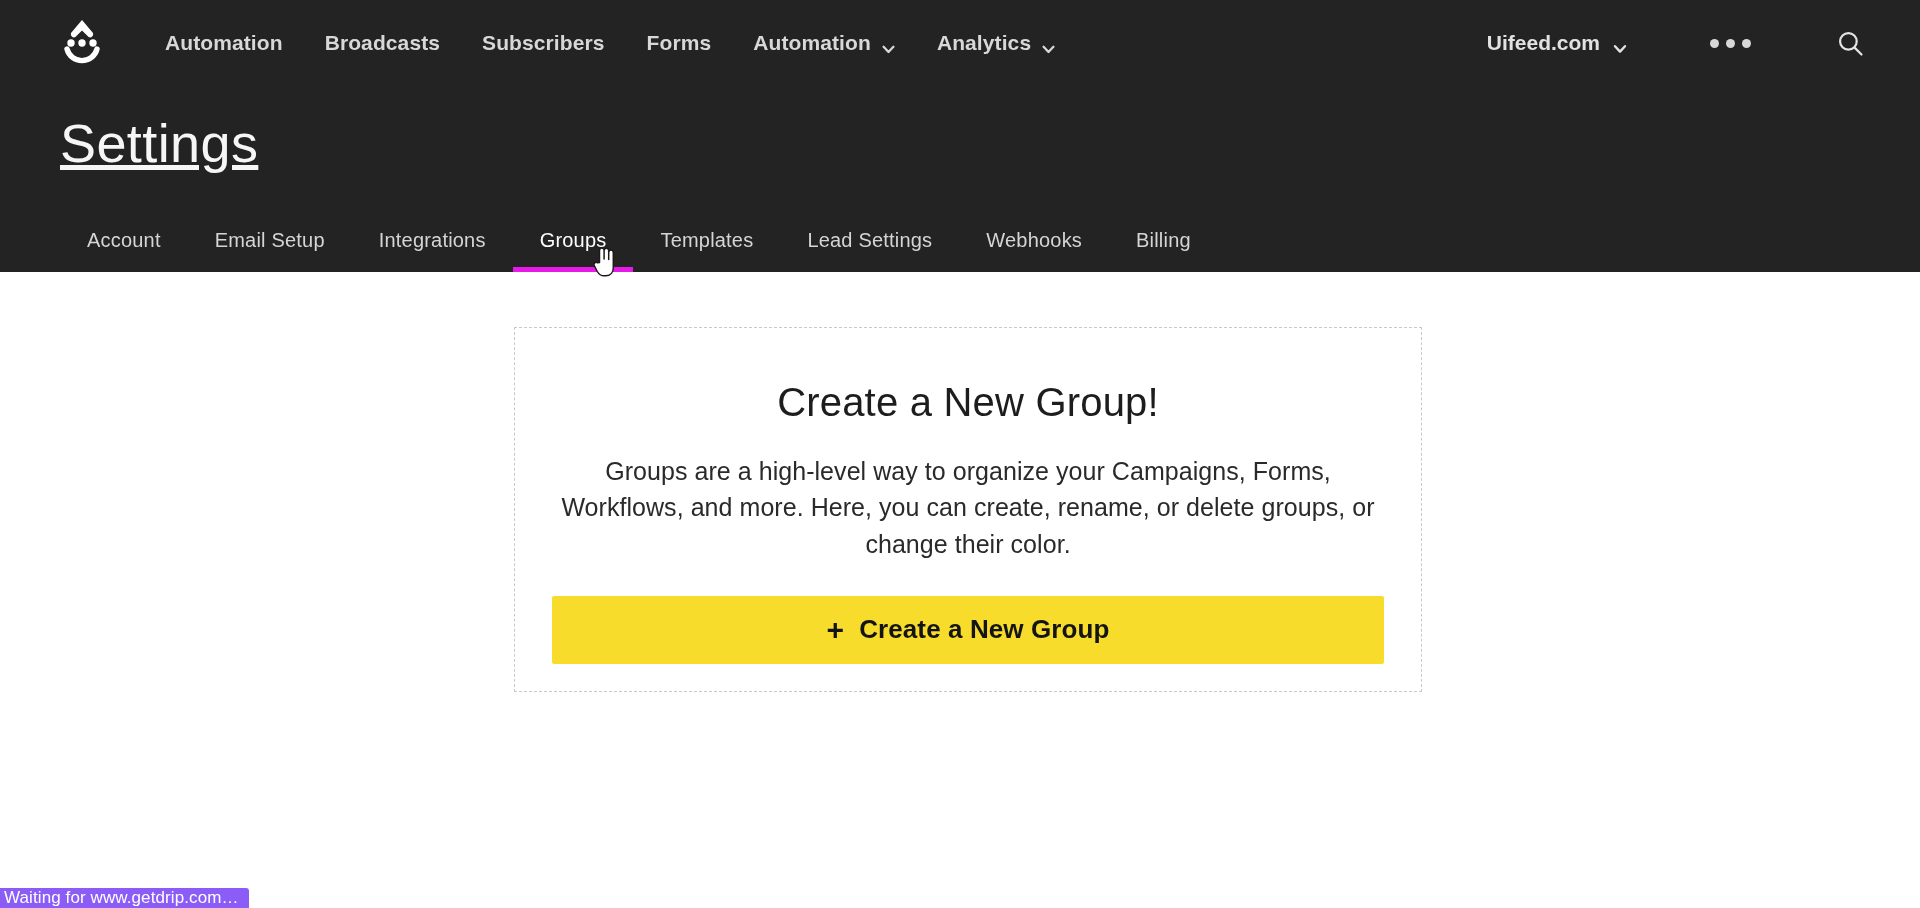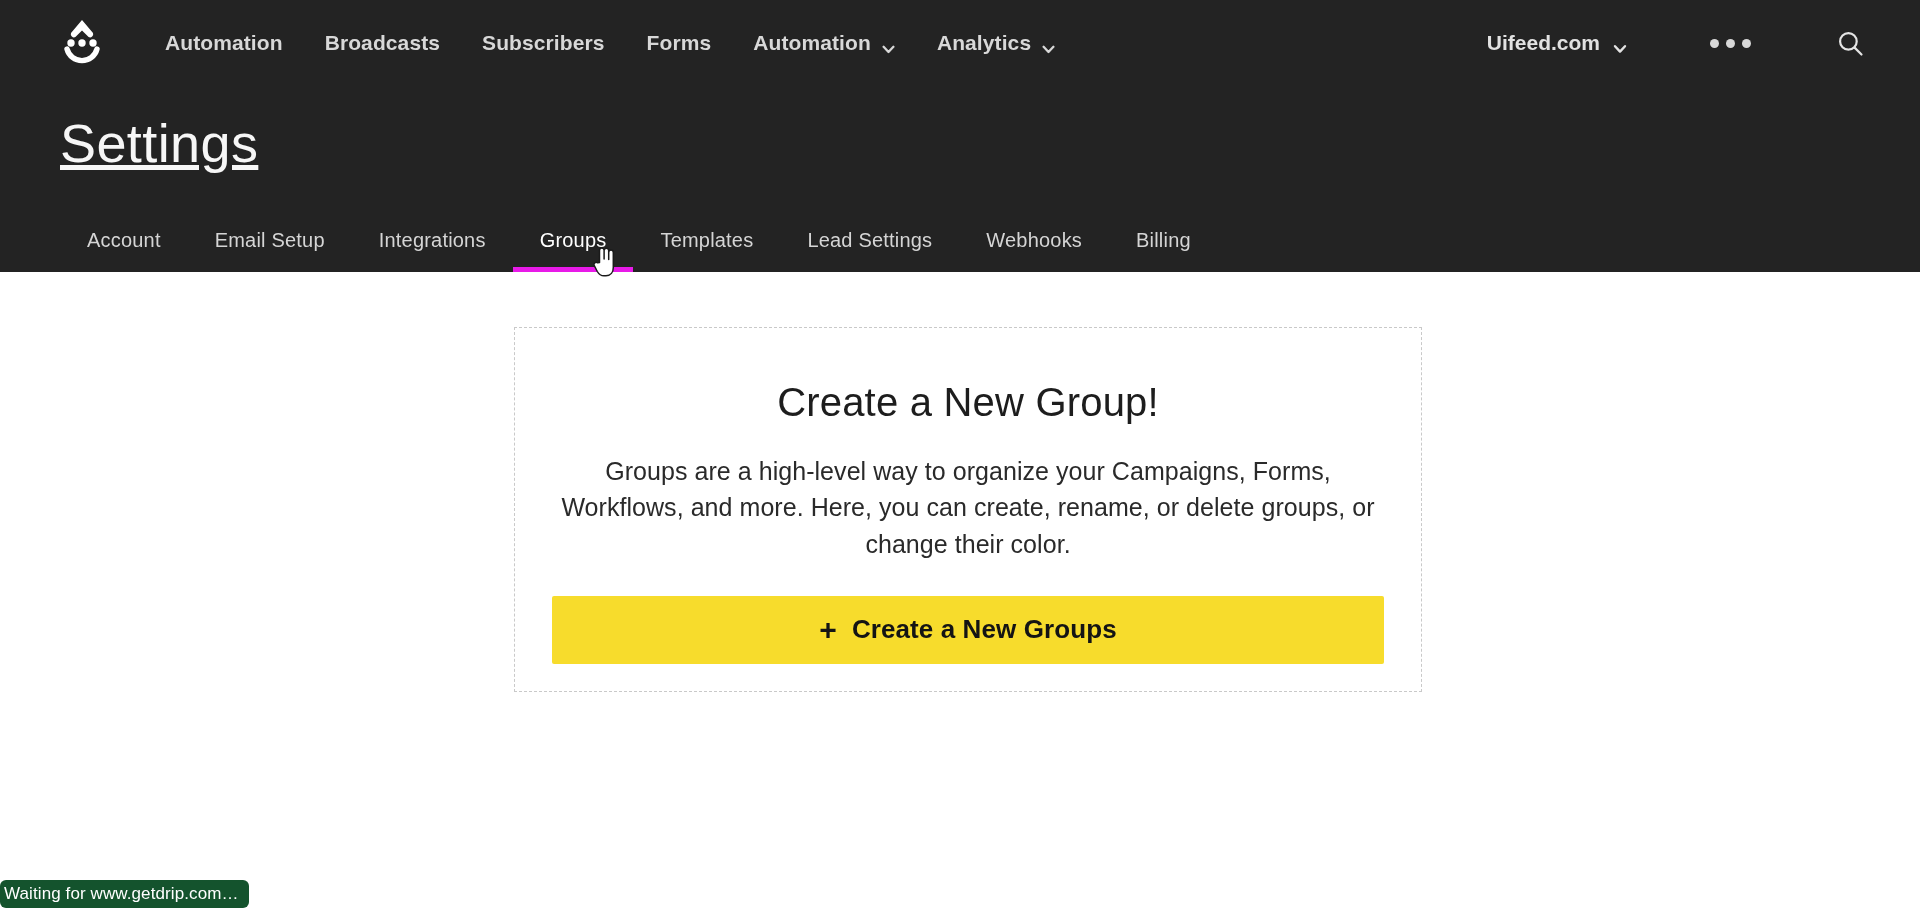--- a/index.html
+++ b/index.html
@@ -238,32 +238,31 @@
     justify-content: center;
     gap: 15px;
   }
   .cta-plus { font-size: 30px; font-weight: bold; line-height: 1; }
 
   
   .statusbar {
     position: absolute;
     left: 0;
     bottom: 0;
-    height: 28px;
+    height: 20px;
     padding: 0 10px 0 4px;
-    background: #14532d;
+    background: #8b5cf6;
     color: #ffffff;
     font-size: 17px;
     font-weight: 500;
     display: flex;
     align-items: center;
     border-top-right-radius: 3px;
     white-space: nowrap;
     letter-spacing: 0.1px;
-    border-radius: 6px;
   }
 
   
   .cursor {
     position: absolute;
     left: 591px;
     top: 245px;
     width: 26px;
     height: 32px;
     pointer-events: none;
@@ -385,21 +384,21 @@
 
   </div>
 
   <div class="main">
 
     <div class="empty-card">
       <div class="card-title">Create a New Group!</div>
       <p class="card-body">Groups are a high-level way to organize your Campaigns, Forms, Workflows, and more. Here, you can create, rename, or delete groups, or change their color.</p>
       <button class="cta-btn">
         <span class="cta-plus">+</span>
-        <span>Create a New Groups</span>
+        <span>Create a New Group</span>
       </button>
     </div>
 
   </div>
 
   <div class="statusbar">Waiting for www.getdrip.com…</div>
 
   <div class="cursor">
     <svg width="26" height="32" viewBox="0 0 26 32" aria-hidden="true">
       <path d="M8.5 17.5 V5.2 a2.3 2.3 0 0 1 4.6 0 V14 V5.6 a2.3 2.3 0 0 1 4.6 0 V14.4 V7.4 a2.3 2.3 0 0 1 4.6 0 V22.5 c0 4.6-2.6 8.3-7.3 8.3 h-2.1 c-3.3 0-5.1-1.7-6.6-4.3 L3.3 20.6 a2.2 2.2 0 0 1 3.3-2.8 Z" fill="#ffffff" stroke="#1a1a1a" stroke-width="1.5" stroke-linejoin="round"></path>

